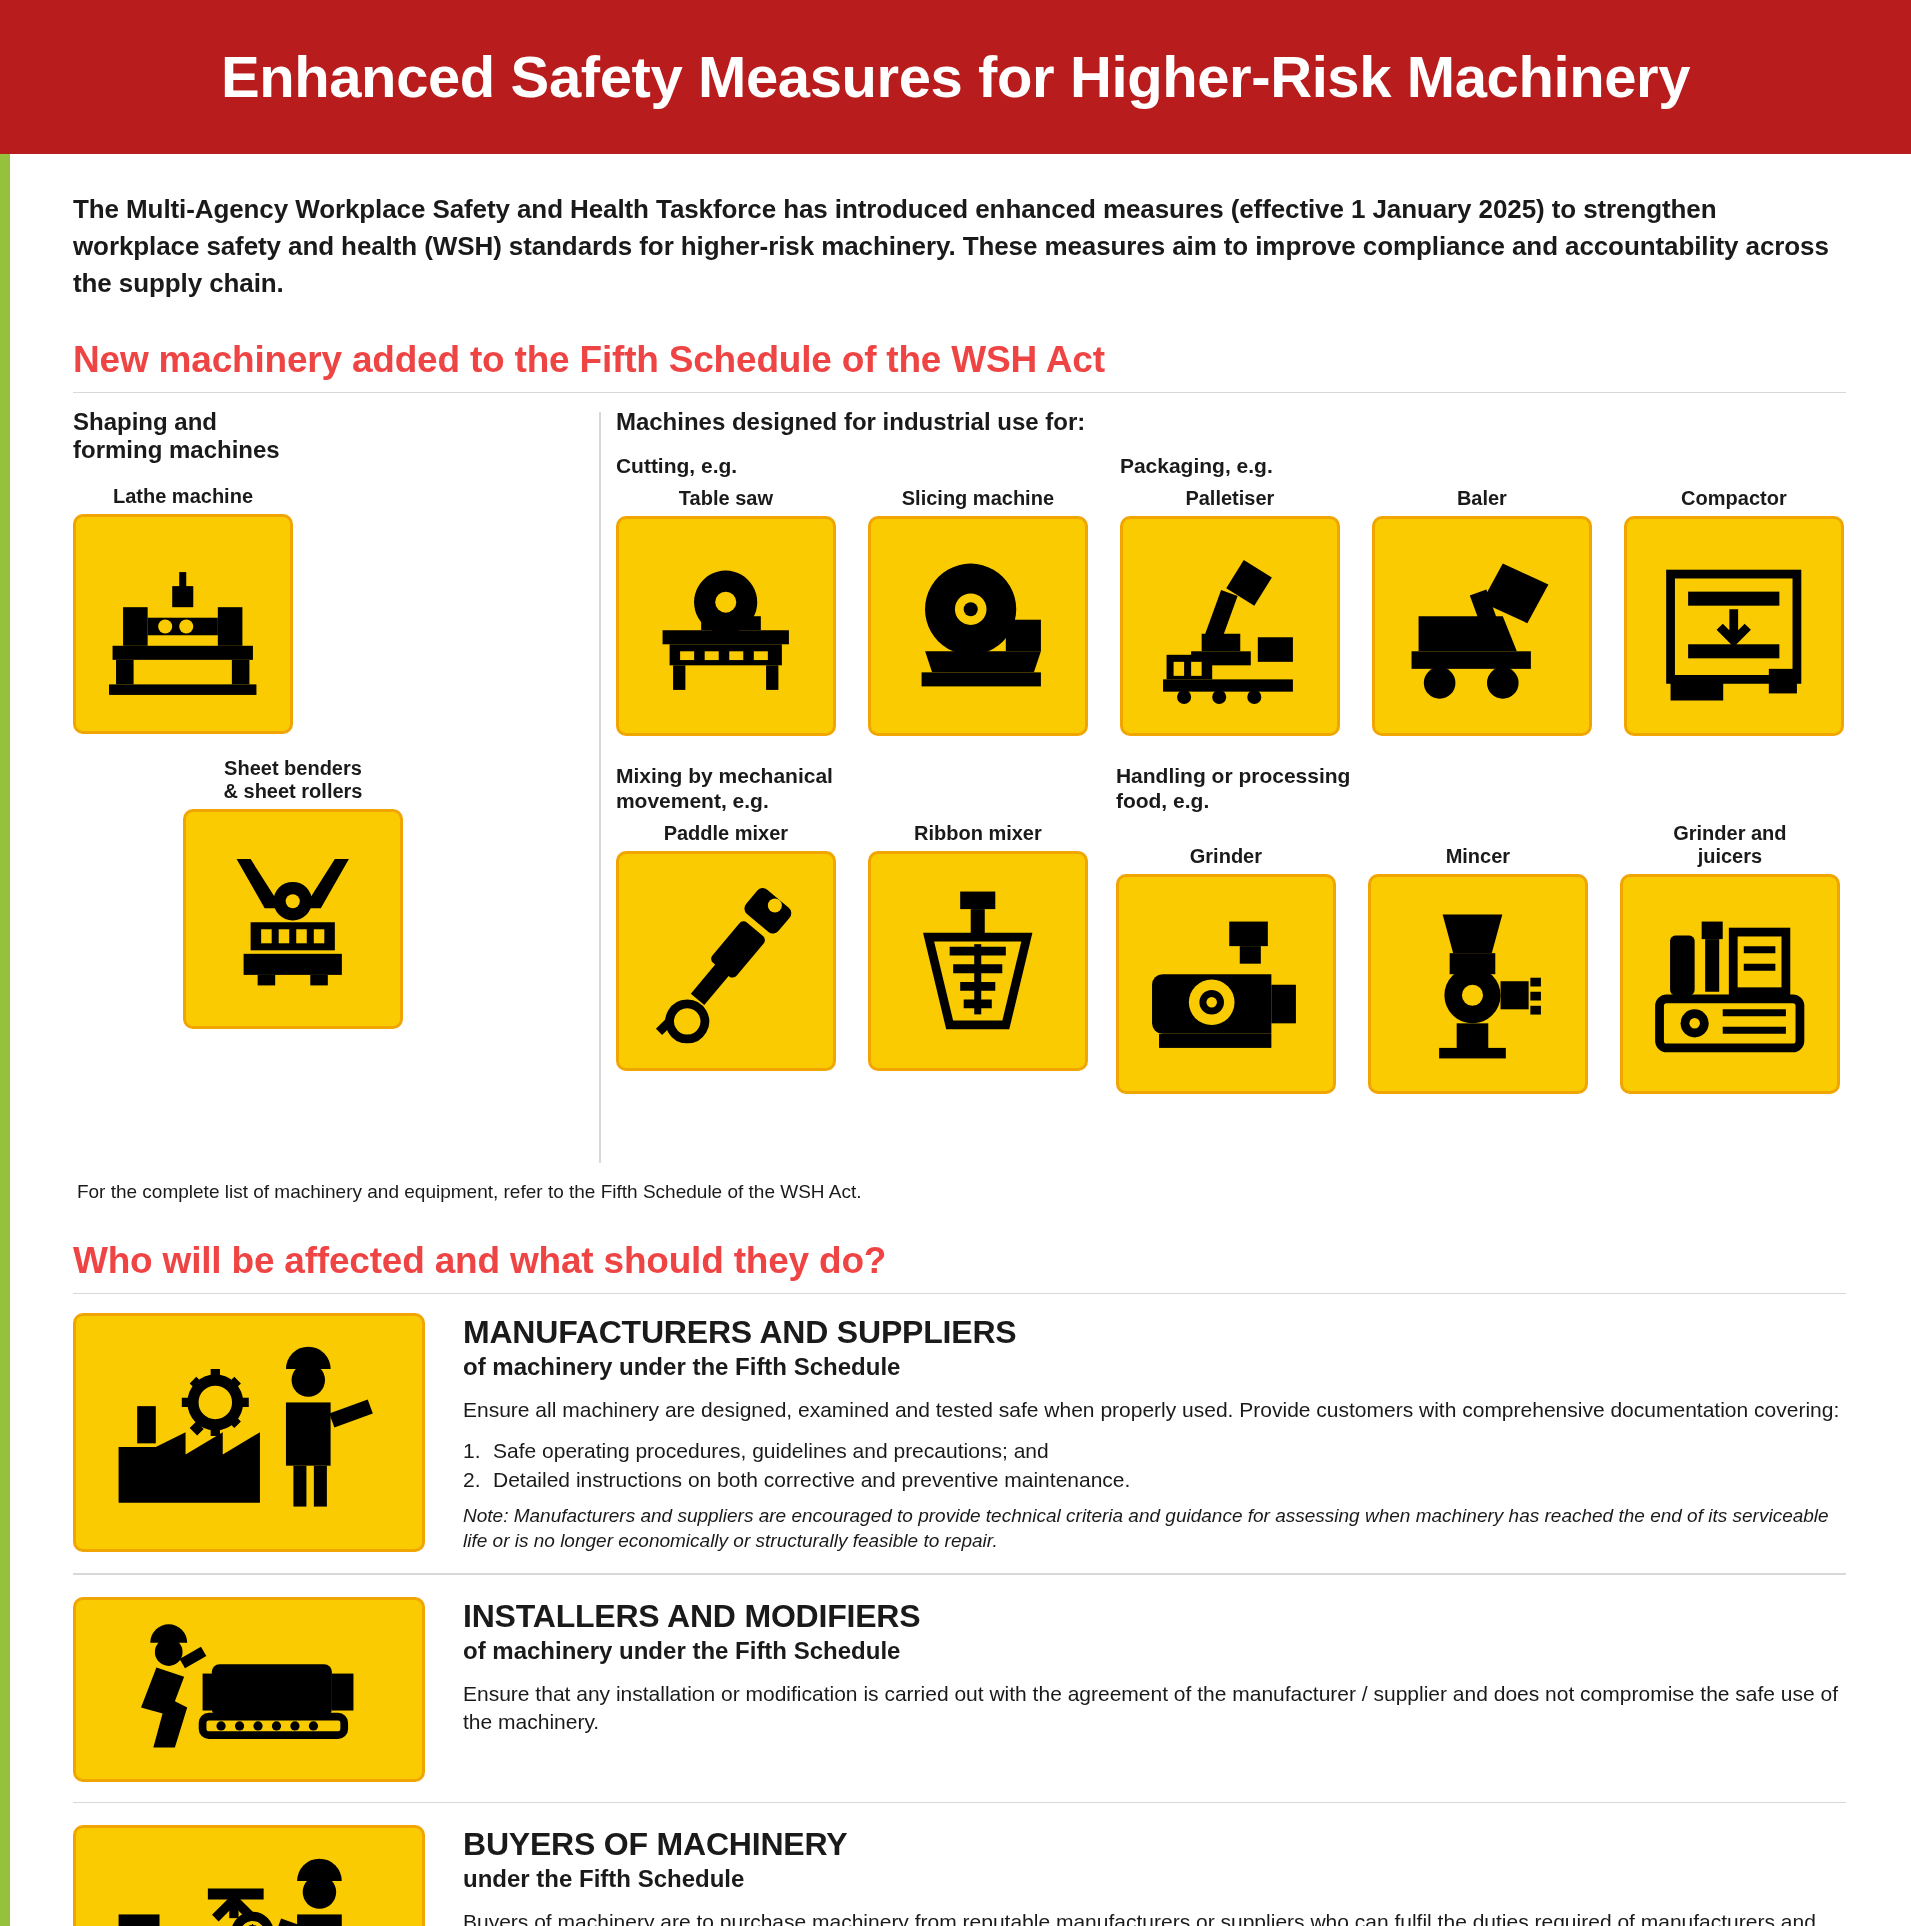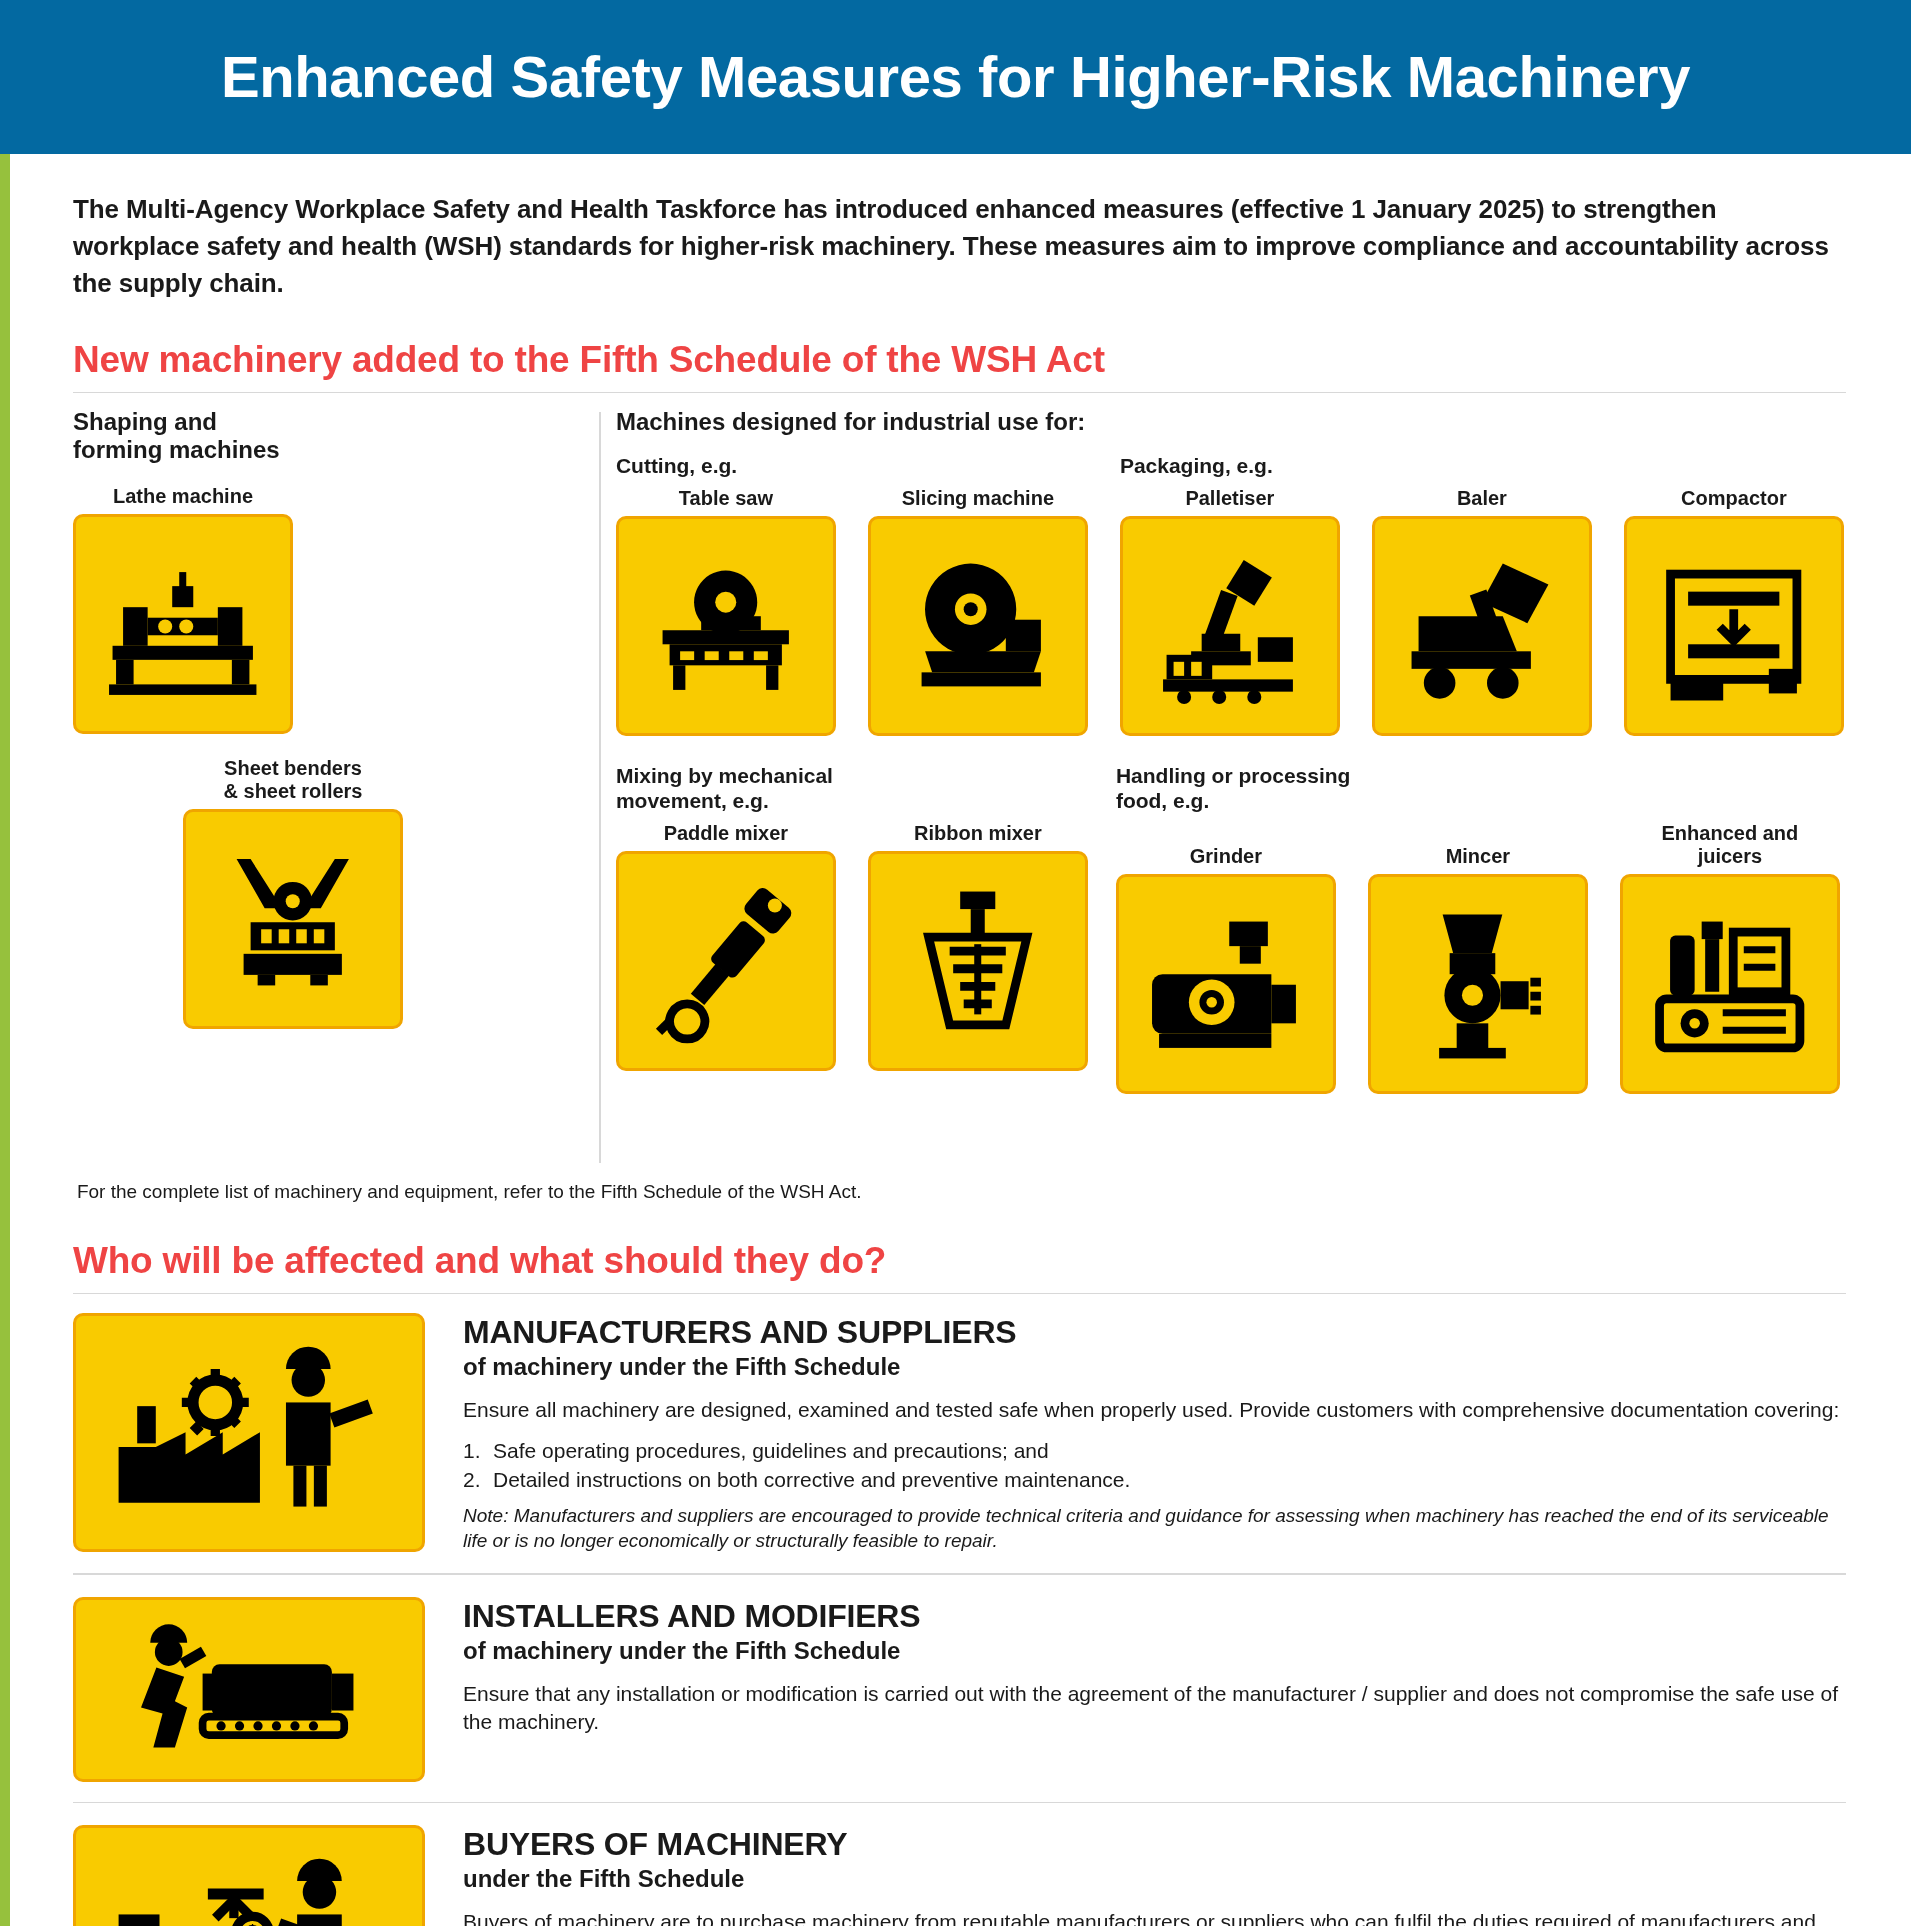--- a/index.html
+++ b/index.html
@@ -6,21 +6,21 @@
   html, body {
     width: 1911px;
     background: #ffffff;
     font-family: "Liberation Sans", sans-serif;
     color: #1a1a1a;
   }
   body { width: 1911px; height: 2703px; position: relative; overflow: hidden; }
 
   
   .header {
-    background: #0369a1;
+    background: #b91c1c;
     height: 154px;
     display: flex;
     align-items: center;
     justify-content: center;
     padding: 0 46px;
   }
   .header h1 {
     color: #ffffff;
     font-size: 58px;
     font-weight: bold;
@@ -394,21 +394,21 @@
                   <rect x="80" y="46" width="6" height="5"></rect>
                     <rect x="80" y="54" width="6" height="5"></rect>
                     <rect x="80" y="62" width="6" height="5"></rect>
                   <rect x="38" y="72" width="18" height="16"></rect>
                   <rect x="28" y="86" width="38" height="6"></rect>
                 </svg>
               </div>
             </div>
             <div class="cell">
               <div class="item-label">
-                <div>Enhanced and</div>
+                <div>Grinder and</div>
                 <div>juicers</div>
               </div>
               <div class="tile">
                 <svg viewBox="0 0 100 100">
                   <rect x="16" y="22" width="14" height="34" rx="3"></rect>
                   <rect x="34" y="14" width="12" height="10"></rect>
                   <rect x="36" y="24" width="8" height="30"></rect>
                   <rect x="52" y="20" width="30" height="34" fill="none" stroke="#000" stroke-width="5"></rect>
                   <path d="M58 30 h18 M58 40 h18" stroke="#000" stroke-width="4"></path>
                   <rect x="10" y="58" width="80" height="28" rx="4" fill="none" stroke="#000" stroke-width="5"></rect>

